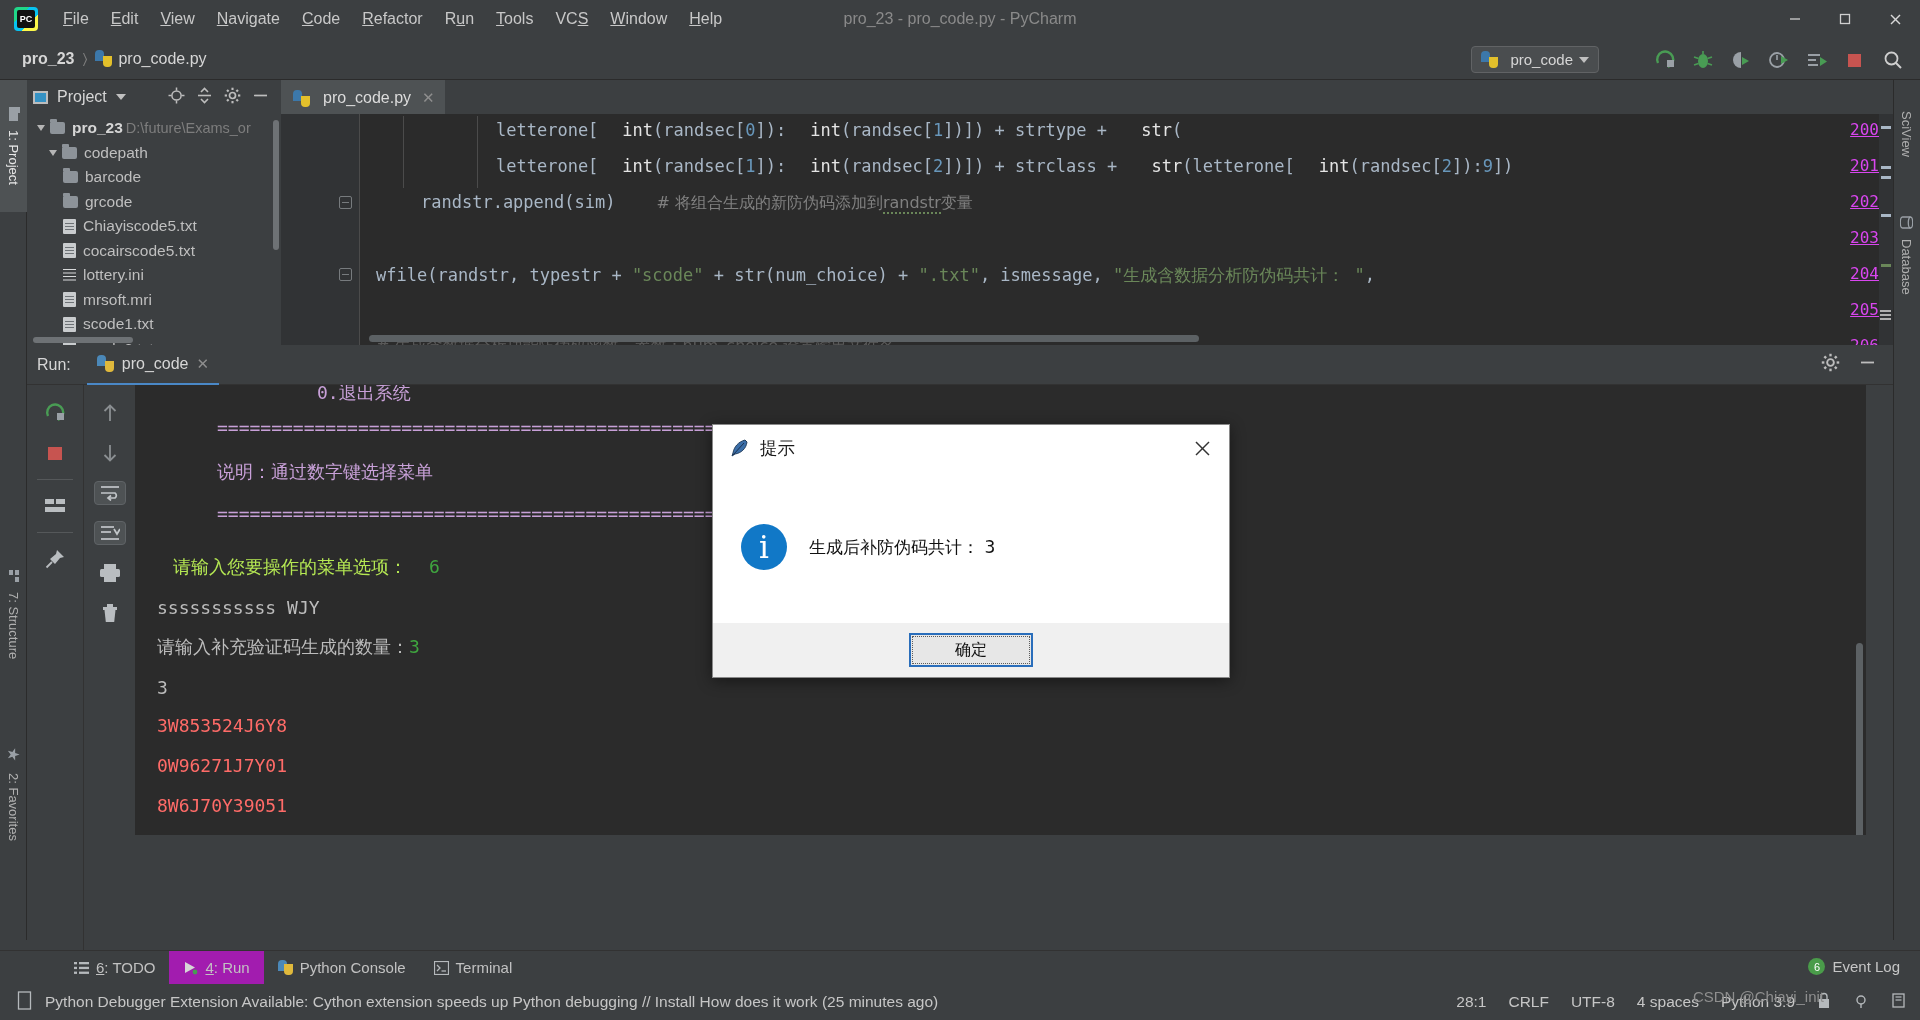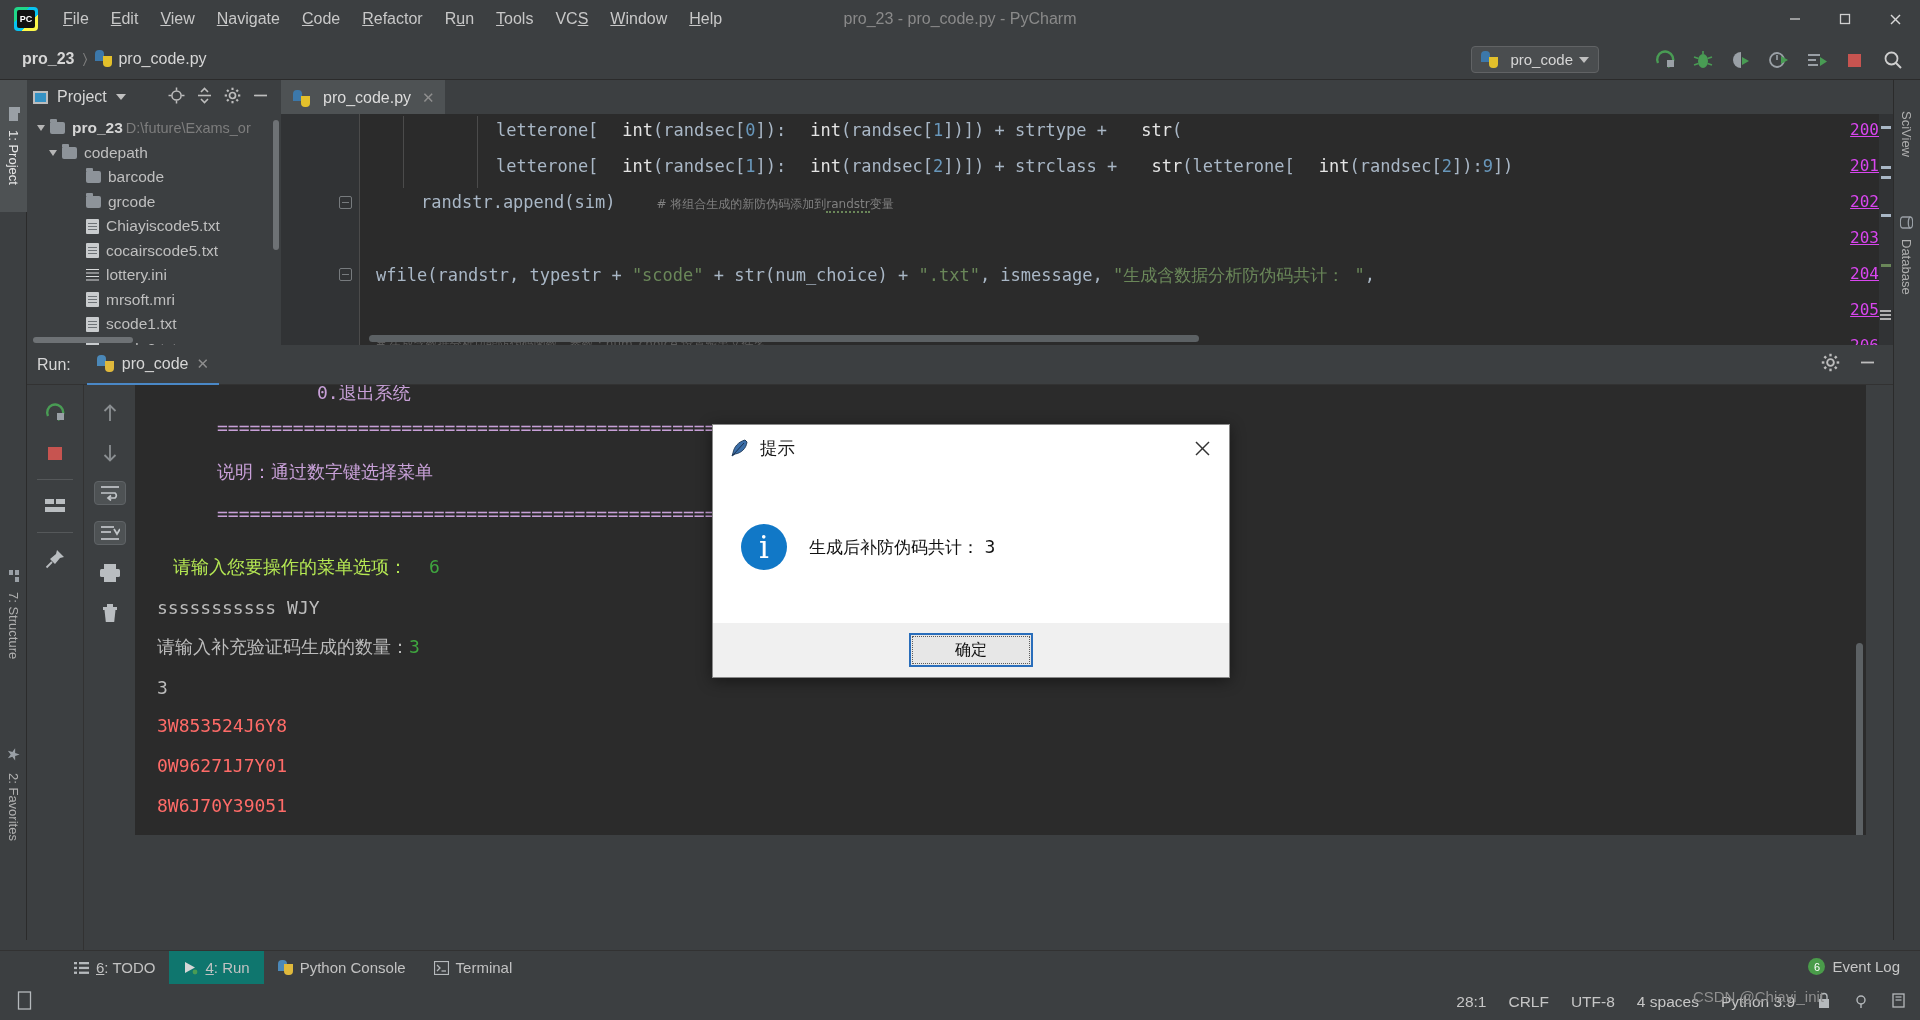--- a/index.html
+++ b/index.html
@@ -95,21 +95,21 @@
   .fileico::after{ content:"";position:absolute;left:2px;top:4px;width:9px;height:1px;
      box-shadow:0 0 0 0 #6d7276, 0 3px 0 0 #6d7276, 0 6px 0 0 #6d7276;background:#6d7276; }
   .fileico.ini{ background:none; }
   .fileico.ini::after{ content:"";position:absolute;left:0;top:1px;width:13px;height:1.5px;background:#d8dadb;
      box-shadow:0 3.5px 0 0 #d8dadb, 0 7px 0 0 #d8dadb, 0 10.5px 0 0 #d8dadb; }
   .tname{ color:#bfbfbf; }
   .tname.bold{ font-weight:bold; color:#d6d6d6; }
   .tpath{ color:#7d7d7d; margin-left:3px; font-size:14.5px; }
   .indent1{ padding-left:10px; }
   .indent2{ padding-left:32px; }
-  .indent3{ padding-left:43px; }
+  .indent3{ padding-left:20px; }
   .vscroll{ position:absolute; right:1px; top:40px; width:6px; height:130px; background:#6e7275; border-radius:3px; }
   .hscroll{ position:absolute; left:6px; bottom:2px; width:100px; height:6px; background:#6e7275; border-radius:3px; }
 
   
   .edpanel{ position:absolute; left:281px; top:80px; width:1612px; height:265px; background:#2b2b2b; }
   .tabstrip{ height:34px; background:#3c3f41; display:flex; align-items:flex-end; }
   .ftab{
     height:34px; background:#4e5254; display:flex; align-items:center; gap:7px;
     padding:0 10px 0 12px; color:#dcdcdc; font-size:16px; border-top:2px solid #4e5254;
   }
@@ -119,21 +119,21 @@
   .gutter-sep{ position:absolute; left:78px; top:0; width:1px; height:231px; background:#4b4b4b; }
   .lnum{ position:absolute; right:14px; color:#d946ef; font-size:16px; font-family:"DejaVu Sans Mono", monospace;text-decoration:underline; }
   .foldmark{ position:absolute; left:58px; width:13px; height:13px; border:1px solid #777b7e; border-radius:2px; }
   .foldmark::after{ content:"";position:absolute;left:2px;top:5px;width:7px;height:1px;background:#777b7e; }
   .codeline{
     position:absolute; left:85px; white-space:pre; font-size:17px;
     font-family:"DejaVu Sans Mono", monospace; color:#a9b7c6;
   }
   .k-ind{ position:absolute; top:0; width:1px; background:#4b4b4b; } .c-bi{ color:#e5e5e5;margin-left:24px; } .c-num{ color:#6897bb; }
   .c-str{ color:#6a8759; }
-  .c-cmt-cn{ color:#808080; font-family:"DejaVu Sans", sans-serif; font-size:12px; }
+  .c-cmt-cn{ color:#808080; font-family:"DejaVu Sans", sans-serif; font-size:16px; }
   .squig{ border-bottom:2px dotted #6a8759; }
   .ed-rightbar{ position:absolute; right:0; top:34px; width:14px; height:231px; background:#313335; }
   .ed-mark{ position:absolute; right:2px; width:10px; height:3px; }
   .ed-hscroll{ position:absolute; left:88px; bottom:3px; height:7px; background:#5c6164; border-radius:4px; }
 
   
   .runpanel{ position:absolute; left:27px; top:345px; width:1866px; height:605px; background:#3c3f41; }
   .run-head{ height:40px; display:flex; align-items:center; border-bottom:1px solid #323232; }
   .run-label{ color:#d6d6d6; font-size:16px; margin-left:10px; margin-right:16px; }
   .run-tab{ display:flex; align-items:center; gap:8px; padding:0 10px; height:40px;
@@ -164,21 +164,21 @@
   .c-grey{ color:#bcbcbc; }
   .c-red{ color:#ff6b68; }
   .c-dgreen{ color:#3fa63f; }
   .con-scroll{ position:absolute; right:3px; top:258px; width:7px; height:200px; background:#5c6164; border-radius:4px; }
 
   
   .bottabs{ position:absolute; left:0; top:950px; width:1920px; height:34px;
             background:#3c3f41; display:flex; align-items:center; border-top:1px solid #323232; }
   .btab{ display:flex; align-items:center; gap:7px; color:#c2c2c2; font-size:15px;
          height:34px; padding:0 14px; }
-  .btab.active{ background:#0f766e; }
+  .btab.active{ background:#a21caf; }
   .btab .u{ text-decoration:underline; }
 
   
   .statusbar{ position:absolute; left:0; top:984px; width:1920px; height:36px;
               background:#3c3f41; display:flex; align-items:center; }
   .status-msg{ color:#c6c6c6; font-size:15.5px; margin-left:40px; }
   .status-right{ margin-left:auto; display:flex; align-items:center; gap:22px; padding-right:14px;
                  color:#c6c6c6; font-size:15.5px; }
   .evtlog{ position:absolute; right:20px; top:958px; display:flex; align-items:center; gap:7px;
            color:#c6c6c6; font-size:15px; }
@@ -692,20 +692,21 @@
     <span class="evt-badge">6</span>
     <span>Event Log</span>
   </div>
 
   <div class="statusbar">
     <span style="margin-left:16px;">
       <svg width="17" height="19" viewBox="0 0 17 19">
           <rect x="2.5" y="1" width="12" height="17" fill="none" stroke="#b5b9bc" stroke-width="1.3"></rect>
         </svg>
     </span>
+    <span class="status-msg" style="margin-left:12px;">Python Debugger Extension Available: Cython extension speeds up Python debugging // Install   How does it work (25 minutes ago)</span>
     <div class="status-right">
       <span>28:1</span>
       <span>CRLF</span>
       <span>UTF-8</span>
       <span>4 spaces</span>
       <span>Python 3.9</span>
       <span>
         <svg width="14" height="17" viewBox="0 0 14 17">
             <rect x="2" y="7" width="10" height="9" fill="#b5b9bc"></rect>
             <path d="M4 7 V4.5 a3 3 0 0 1 6 0 V7" fill="none" stroke="#b5b9bc" stroke-width="1.4"></path>

